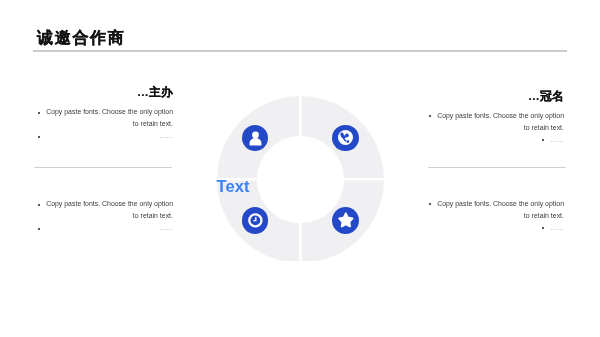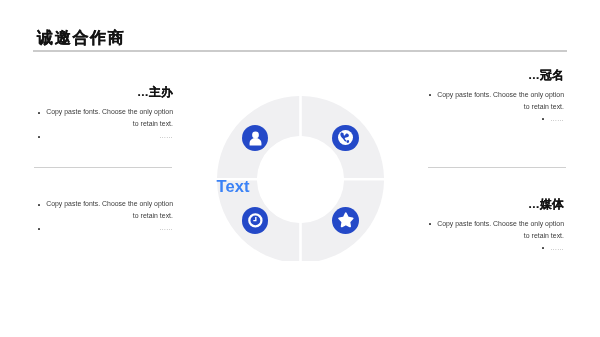--- a/index.html
+++ b/index.html
@@ -64,40 +64,39 @@
   <div class="title-rule"></div>
 
   <div class="block left" style="top:85.5px">
     <div class="blk-head">…主办</div>
     <ul class="bullets">
       <li><span class="bdot"></span><span>Copy paste fonts. Choose the only option to retain text.</span></li>
       <li class="faint"><span class="bdot"></span><span>……</span></li>
     </ul>
   </div>
 
-  <div class="block right" style="top:69px">
+  <div class="block right" style="top:90px">
     <div class="blk-head">…冠名</div>
     <ul class="bullets">
       <li><span class="bdot"></span><span>Copy paste fonts. Choose the only option to retain text.</span></li>
       <li class="faint"><span class="bdot"></span><span>……</span></li>
     </ul>
   </div>
 
   <div class="divider" style="left:34px;top:166.8px;width:138px"></div>
   <div class="divider" style="left:428px;top:166.8px;width:138px"></div>
 
   <div class="block left" style="top:197.5px">
     <ul class="bullets">
       <li><span class="bdot"></span><span>Copy paste fonts. Choose the only option to retain text.</span></li>
       <li class="faint"><span class="bdot"></span><span>……</span></li>
     </ul>
   </div>
 
   <div class="block right" style="top:197.5px">
-    <div class="blk-head">…媒体</div>
     <ul class="bullets">
       <li><span class="bdot"></span><span>Copy paste fonts. Choose the only option to retain text.</span></li>
       <li class="faint"><span class="bdot"></span><span>……</span></li>
     </ul>
   </div>
 
   <div class="donut">
     <svg width="167" height="167" viewBox="0 0 167 167">
 
       <g fill="#f0f0f2">

